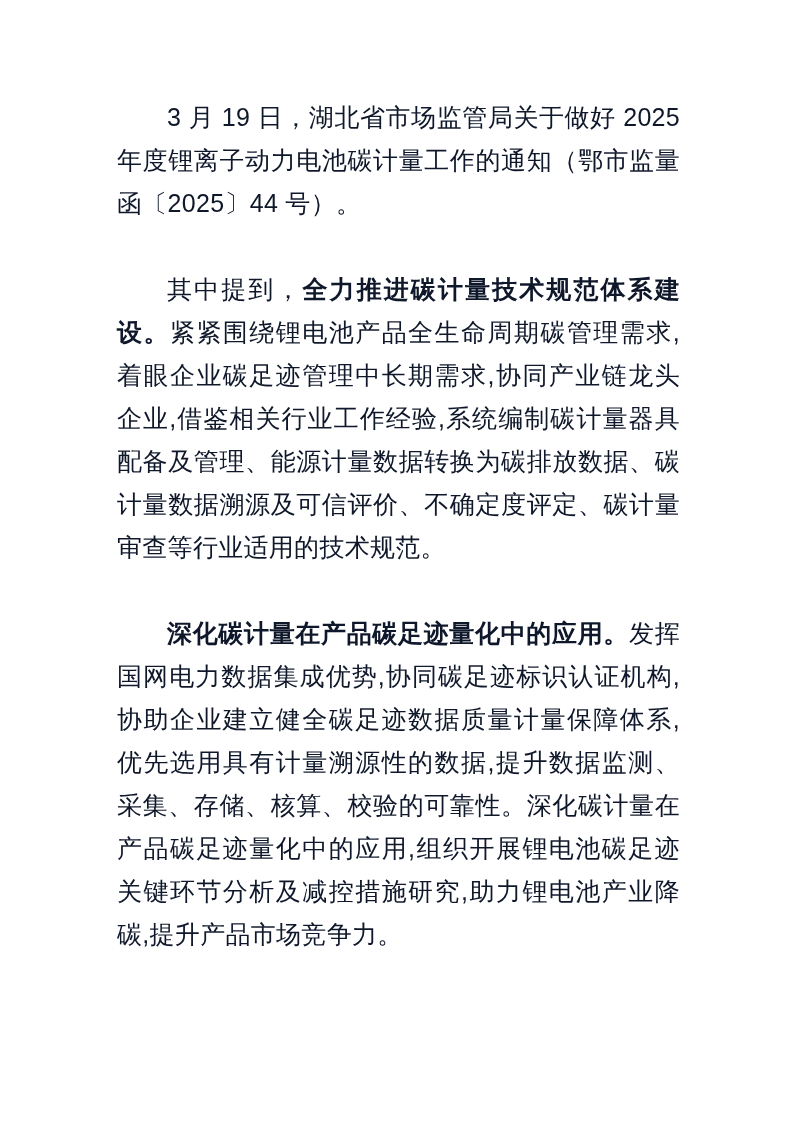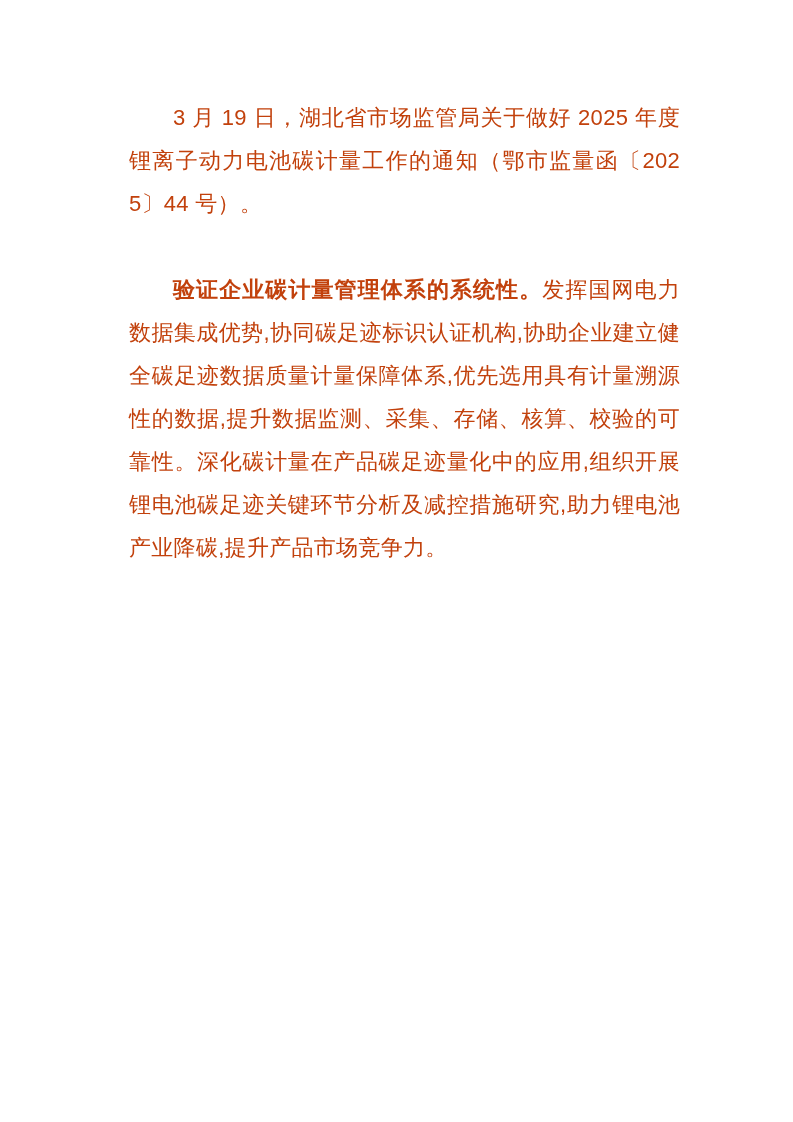--- a/index.html
+++ b/index.html
@@ -14,35 +14,36 @@
     overflow: hidden;
     font-family: "Liberation Sans", sans-serif;
   }
   .page {
     width: 793px;
     height: 1122px;
     background: #ffffff;
     padding: 96px 113px 40px 113px;
   }
   .doc p {
-    margin: 0 0 43px 16px;
-    font-size: 22px;
+    margin: 0 0 43px 4px;
+    font-size: 25px;
     line-height: 43px;
-    color: #c2410c;
+    color: #0f172a;
     text-align: justify;
     text-indent: 2em;
     letter-spacing: 0.3px;
     word-break: break-all;
   }
   .doc p:last-child { margin-bottom: 0; }
   .doc .b {
     font-weight: bold;
   }
 </style>
 </head>
 <body>
 
 <div class="page">
   <div class="doc" id="doc-body">
       <p><span class="">3 月 19 日，湖北省市场监管局关于做好 2025 年度锂离子动力电池碳计量工作的通知（鄂市监量函〔2025〕44 号）。</span></p>
-      <p><span class="b">验证企业碳计量管理体系的系统性。</span><span class="">发挥国网电力数据集成优势,协同碳足迹标识认证机构,协助企业建立健全碳足迹数据质量计量保障体系,优先选用具有计量溯源性的数据,提升数据监测、采集、存储、核算、校验的可靠性。深化碳计量在产品碳足迹量化中的应用,组织开展锂电池碳足迹关键环节分析及减控措施研究,助力锂电池产业降碳,提升产品市场竞争力。</span></p>
+      <p><span class="">其中提到，</span><span class="b">全力推进碳计量技术规范体系建设。</span><span class="">紧紧围绕锂电池产品全生命周期碳管理需求,着眼企业碳足迹管理中长期需求,协同产业链龙头企业,借鉴相关行业工作经验,系统编制碳计量器具配备及管理、能源计量数据转换为碳排放数据、碳计量数据溯源及可信评价、不确定度评定、碳计量审查等行业适用的技术规范。</span></p>
+      <p><span class="b">深化碳计量在产品碳足迹量化中的应用。</span><span class="">发挥国网电力数据集成优势,协同碳足迹标识认证机构,协助企业建立健全碳足迹数据质量计量保障体系,优先选用具有计量溯源性的数据,提升数据监测、采集、存储、核算、校验的可靠性。深化碳计量在产品碳足迹量化中的应用,组织开展锂电池碳足迹关键环节分析及减控措施研究,助力锂电池产业降碳,提升产品市场竞争力。</span></p>
     </div>
 </div>
 
 </body></html>

